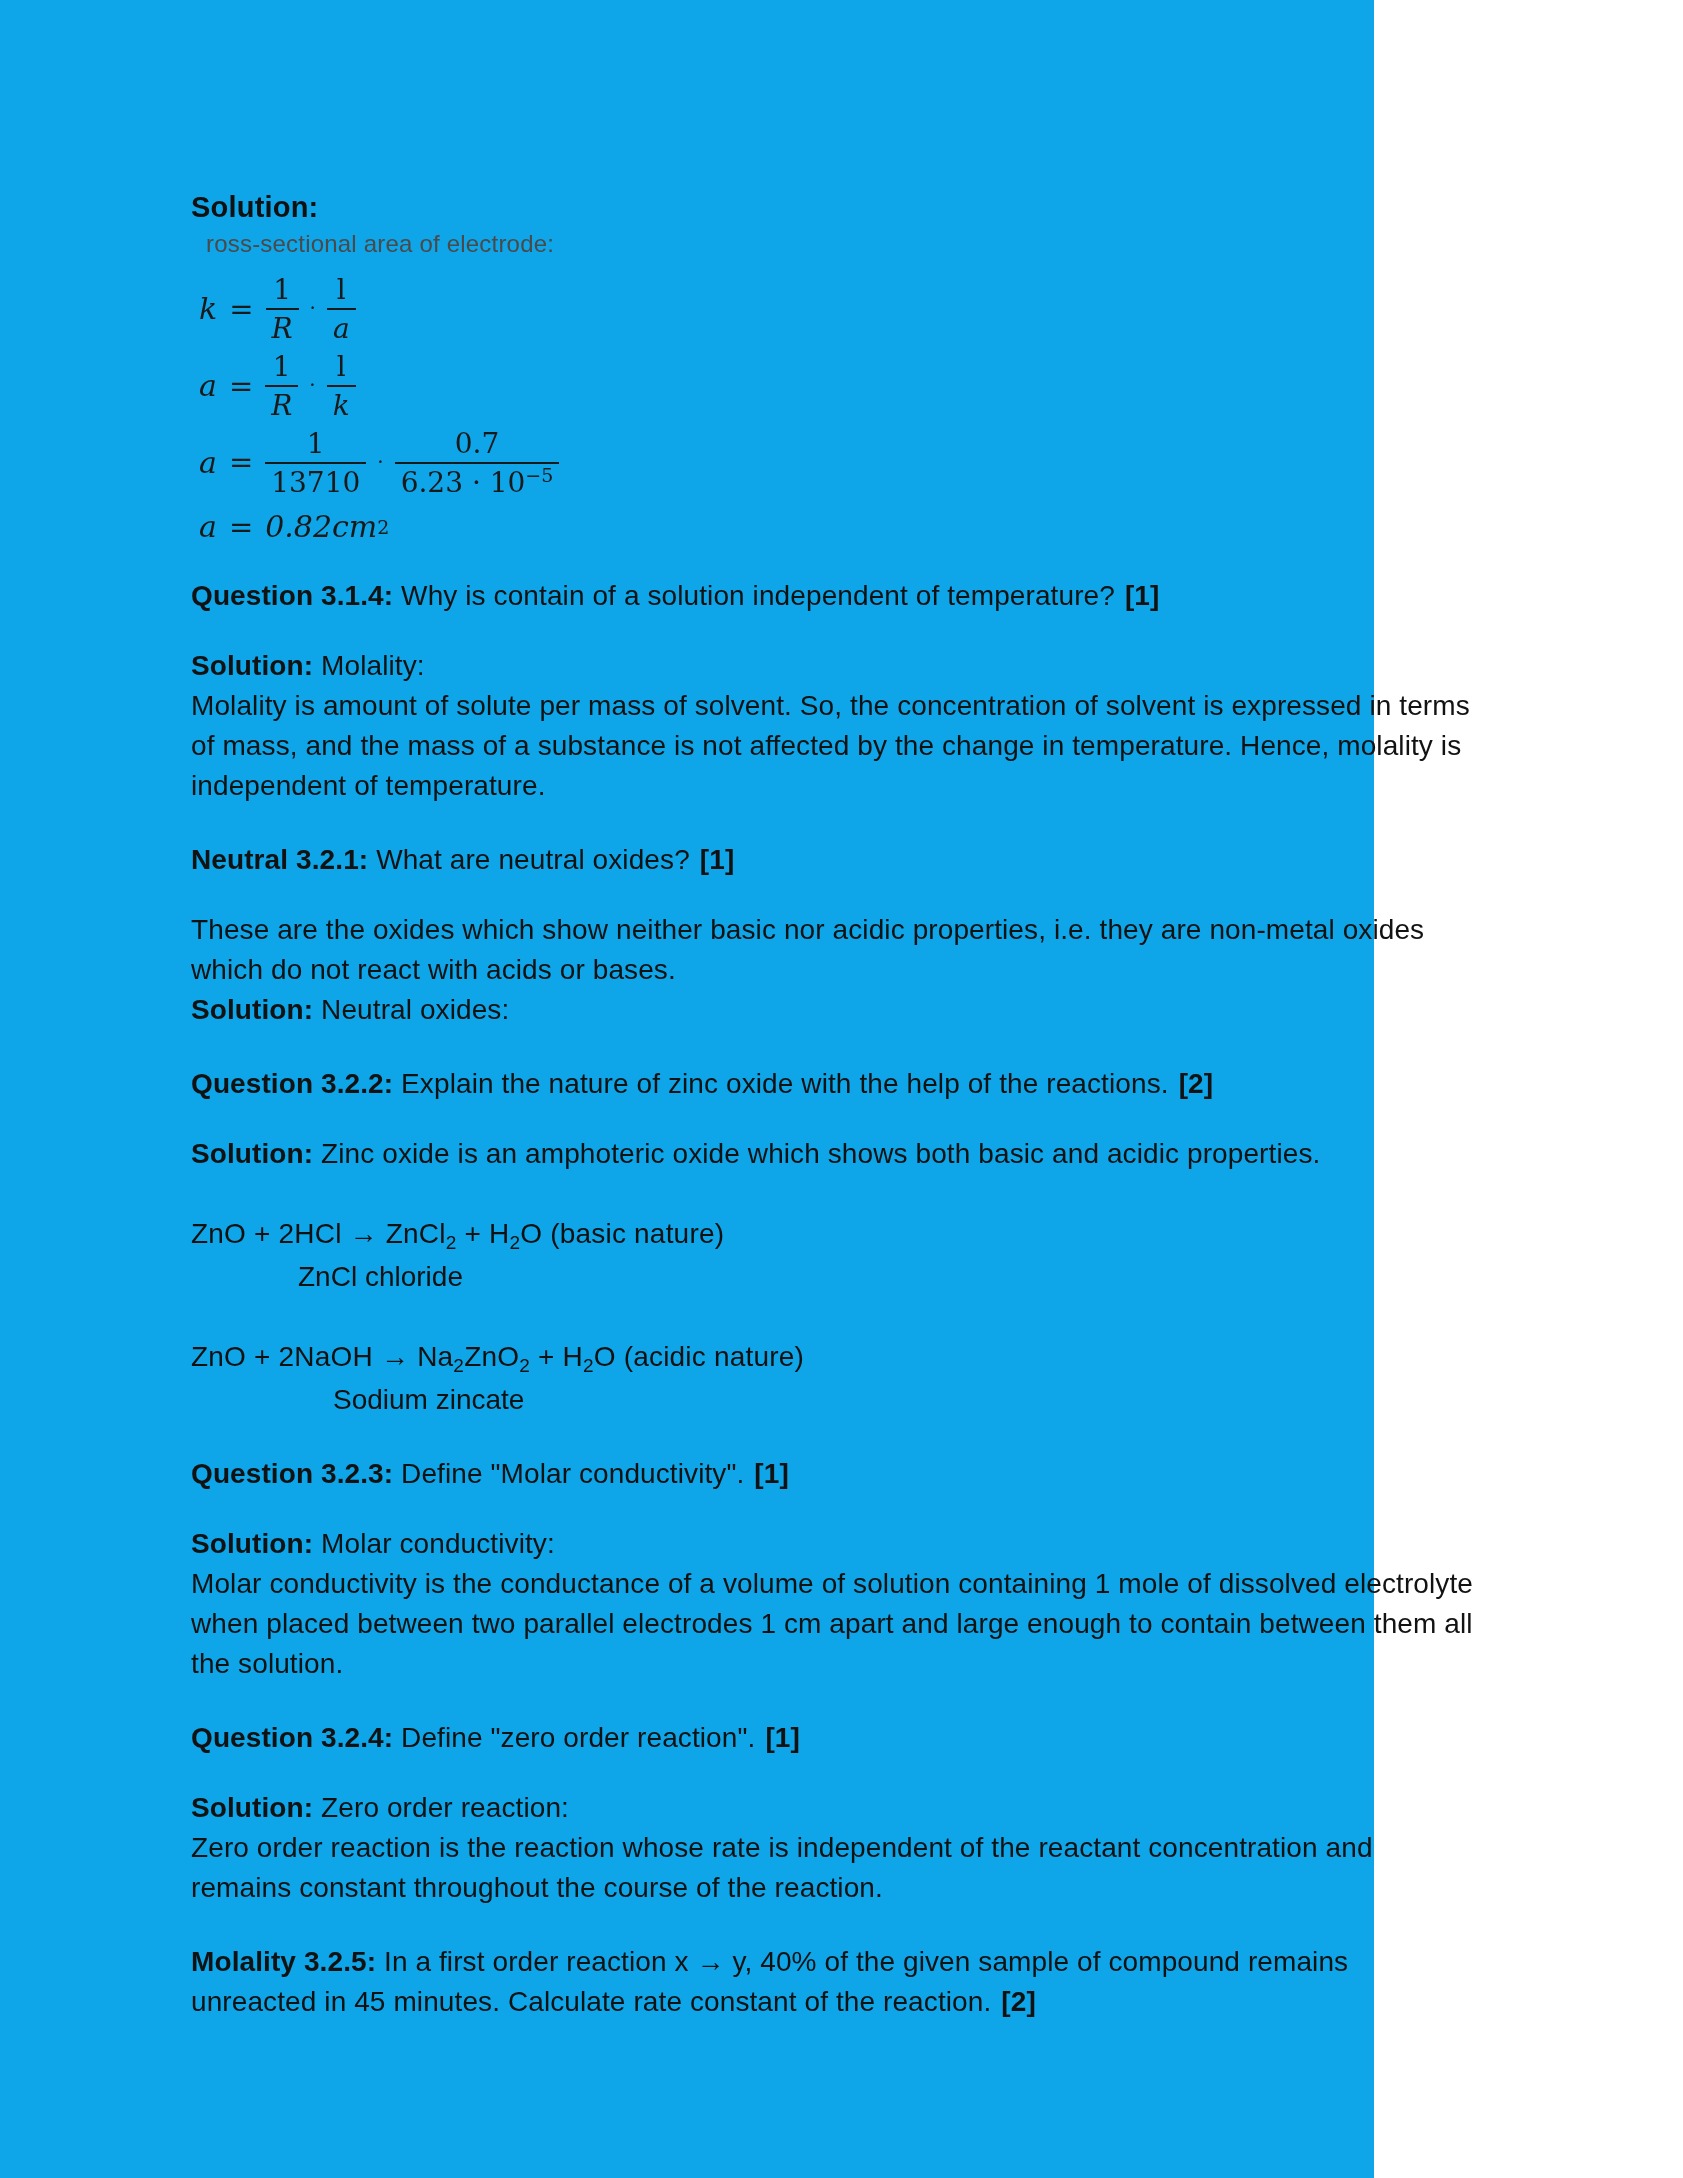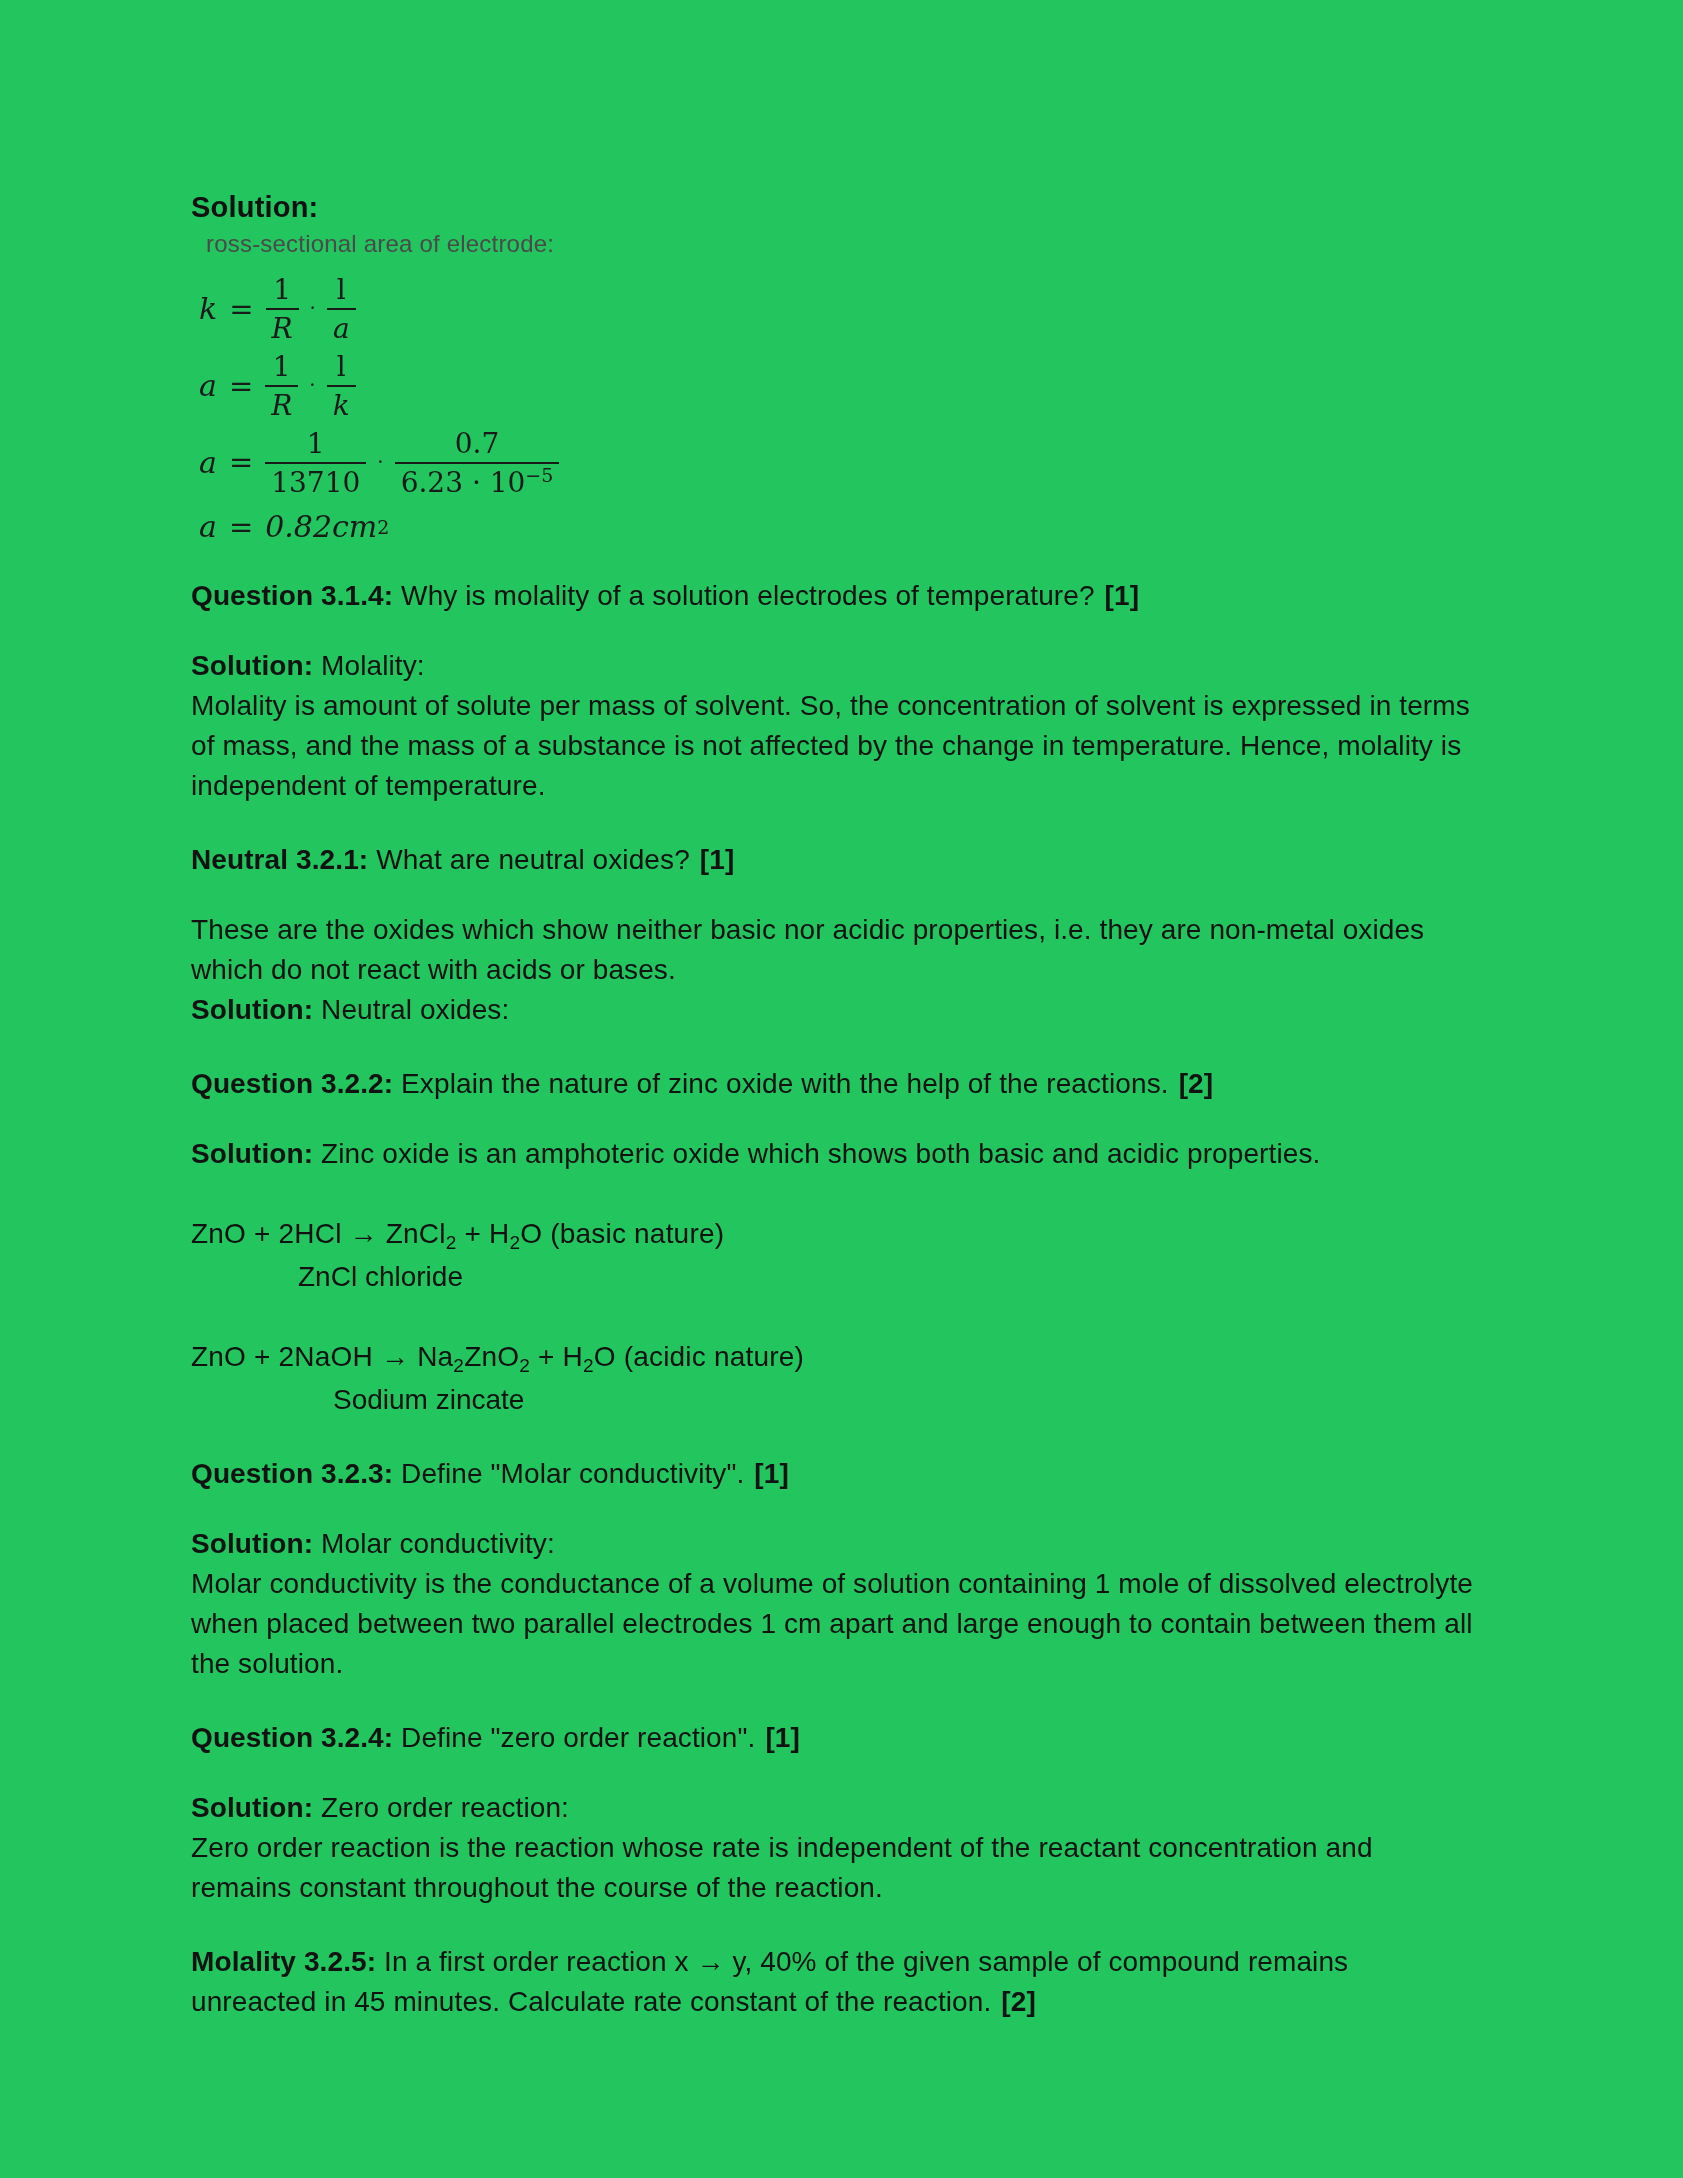--- a/index.html
+++ b/index.html
@@ -11,23 +11,23 @@
     width: 1683px;
     height: 2178px;
     background: #ffffff;
     font-family: "Liberation Sans", sans-serif;
     color: #111111;
     overflow: hidden;
   }
 
   .page {
     position: relative;
-    width: 1683px;
+    width: 1374px;
     height: 2178px;
-    background: #22c55e;
+    background: #0ea5e9;
     box-sizing: border-box;
     padding: 188px 208px 0 191px;
   }
 
   .content {
     width: 1287px;
   }
 
   
   .blk {
@@ -219,21 +219,21 @@
       <div class="eq eq-4">
         <span class="var">a</span>
         <span class="rel">=</span>
         <span class="res">0.82cm</span>
           <span class="sup">2</span>
       </div>
 
     </div>
 
     <div class="qa-group">
-      <div class="blk q-line"><span class="lead">Question 3.1.4:</span><span> Why is molality of a solution electrodes of temperature?</span><span class="marks">[1]</span></div>
+      <div class="blk q-line"><span class="lead">Question 3.1.4:</span><span> Why is contain of a solution independent of temperature?</span><span class="marks">[1]</span></div>
     </div>
     <div class="sol-group">
       <div class="blk"><span class="lead">Solution:</span><span> Molality:</span></div>
       <div class="blk sol-body">Molality is amount of solute per mass of solvent. So, the concentration of solvent is expressed in terms of mass, and the mass of a substance is not affected by the change in temperature. Hence, molality is independent of temperature.</div>
     </div>
 
     <div class="qa-group">
       <div class="blk q-line"><span class="lead">Neutral 3.2.1:</span><span> What are neutral oxides?</span><span class="marks">[1]</span></div>
     </div>
     <div class="sol-group">

